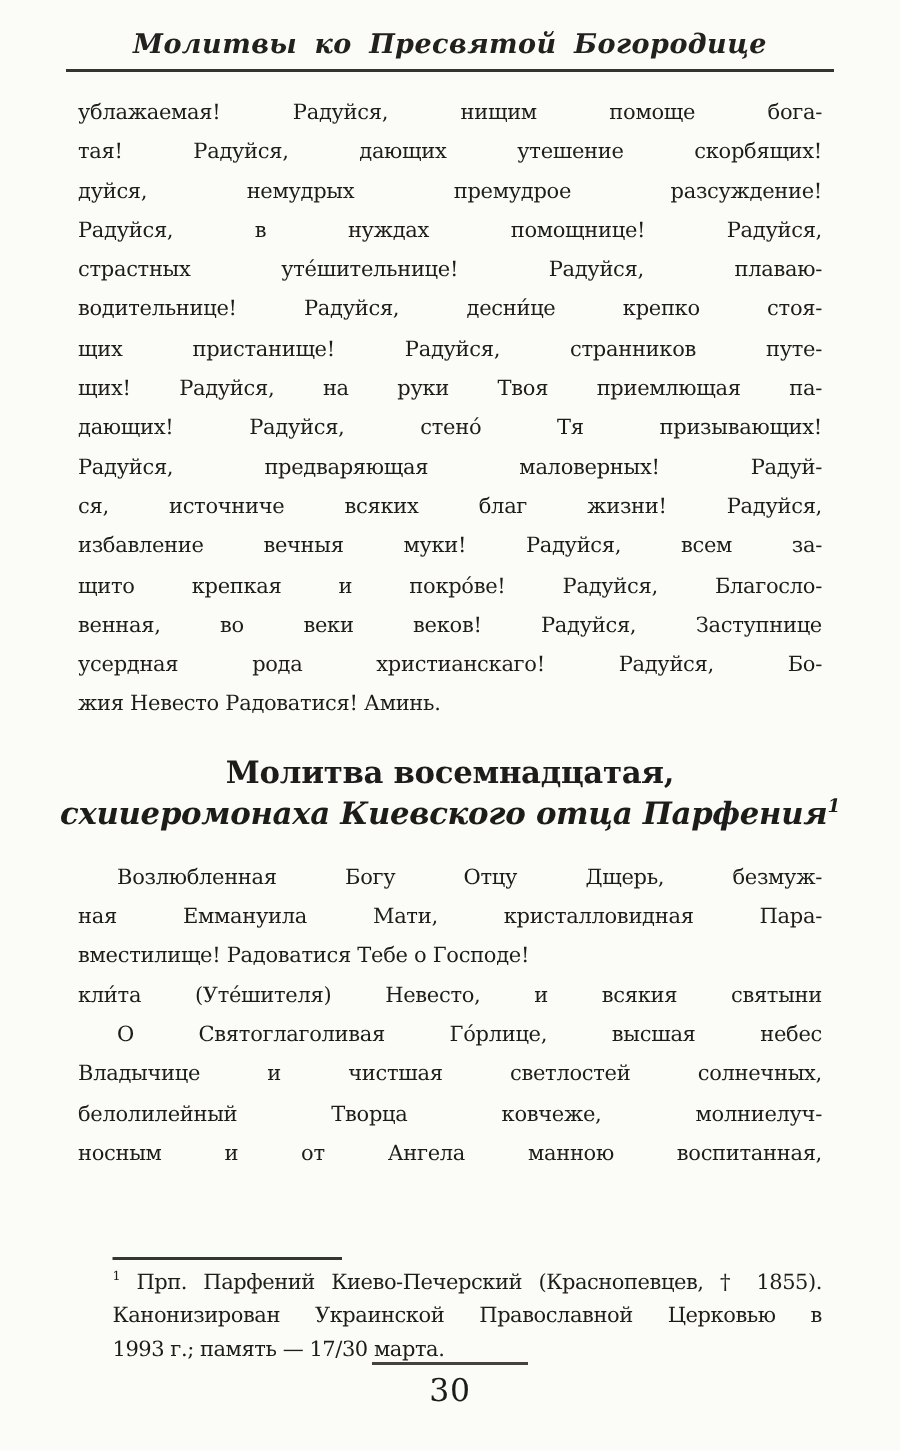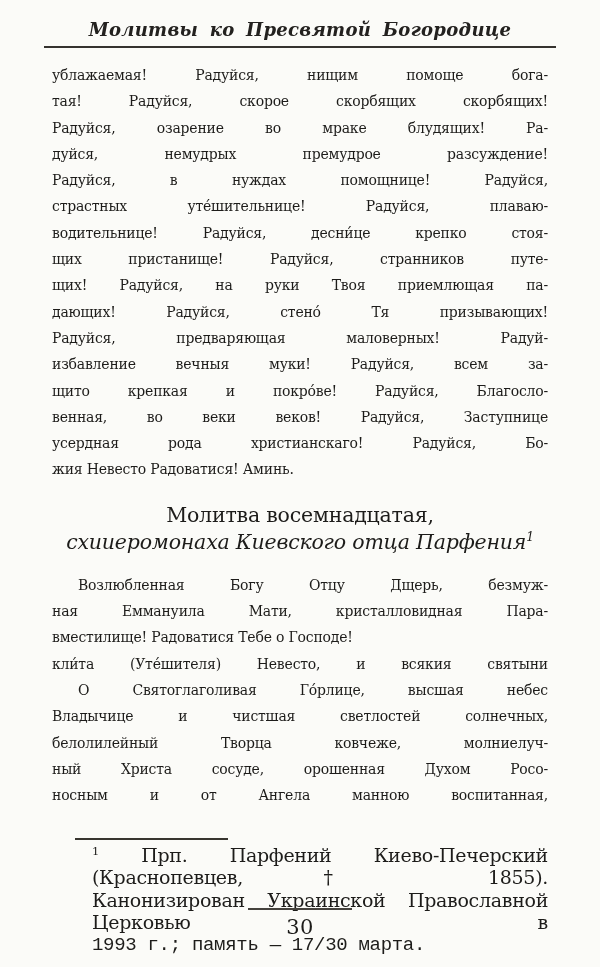--- a/index.html
+++ b/index.html
@@ -33,21 +33,21 @@
     font-size: 14px;
     line-height: 26.3px;
     letter-spacing: -0.2px;
   }
   .line { text-align: justify; text-align-last: justify; }
   .line.last { text-align-last: left; }
   .line.indent { text-indent: 26px; }
   .section-heading {
     margin-top: 19px;
     text-align: center;
-    font-weight: normal;
+    font-weight: bold;
     font-size: 20.5px;
     line-height: 27.5px;
     letter-spacing: -0.2px;
   }
   .heading-sub { font-style: italic; text-align: center; }
   sup {
     font-size: 0.6em;
     vertical-align: super;
     line-height: 0;
   }
@@ -55,31 +55,31 @@
   .footnote-rule {
     position: absolute;
     left: 75px;
     top: 838px;
     width: 153px;
     border-top: 2px solid #38352f;
     height: 0;
   }
   .footnote {
     position: absolute;
-    left: 92px;
+    left: 75px;
     right: 52px;
     top: 844px;
-    font-size: 19px;
+    font-size: 14px;
     line-height: 22.4px;
     letter-spacing: -0.3px;
     font-weight: bold;
   }
   
   .fline { text-align: justify; text-align-last: justify; font-weight: normal; }
-  .fline.last { text-align-last: left; font-family: Liberation Mono, monospace; }
+  .fline.last { text-align-last: left; }
   .bottom-rule {
     position: absolute;
     left: 248px;
     top: 908px;
     width: 104px;
     border-top: 2px solid #45423d;
     height: 0;
   }
   .page-number {
     position: absolute;
@@ -95,30 +95,30 @@
 <body>
 
 <div class="page">
 
   <div class="running-head">Молитвы ко Пресвятой Богородице</div>
 
   <div class="head-rule"></div>
 
   <div class="main-text">
     <div class="line">ублажаемая! Радуйся, нищим помоще бога-</div>
-    <div class="line">тая! Радуйся, скорое скорбящих скорбящих!</div>
-    <div class="line">Радуйся, озарение во мраке блудящих! Ра-</div>
+    <div class="line">тая! Радуйся, дающих утешение скорбящих!</div>
     <div class="line">дуйся, немудрых премудрое разсуждение!</div>
     <div class="line">Радуйся, в нуждах помощнице! Радуйся,</div>
     <div class="line">страстных уте́шительнице! Радуйся, плаваю-</div>
     <div class="line">водительнице! Радуйся, десни́це крепко стоя-</div>
     <div class="line">щих пристанище! Радуйся, странников путе-</div>
     <div class="line">щих! Радуйся, на руки Твоя приемлющая па-</div>
     <div class="line">дающих! Радуйся, стено́ Тя призывающих!</div>
     <div class="line">Радуйся, предваряющая маловерных! Радуй-</div>
+    <div class="line">ся, источниче всяких благ жизни! Радуйся,</div>
     <div class="line">избавление вечныя муки! Радуйся, всем за-</div>
     <div class="line">щито крепкая и покро́ве! Радуйся, Благосло-</div>
     <div class="line">венная, во веки веков! Радуйся, Заступнице</div>
     <div class="line">усердная рода христианскаго! Радуйся, Бо-</div>
     <div class="line last">жия Невесто Радоватися! Аминь.</div>
   </div>
 
   <div class="section-heading">
     <div>Молитва восемнадцатая,</div>
     <div class="heading-sub"><span>схииеромонаха Киевского отца Парфения</span><sup>1</sup></div>
@@ -128,21 +128,20 @@
     <div class="line indent">Возлюбленная Богу Отцу Дщерь, безмуж-</div>
     <div class="line">ная Еммануила Мати, кристалловидная Пара-</div>
     <div class="line last">вместилище! Радоватися Тебе о Господе!</div>
     <div class="line">кли́та (Уте́шителя) Невесто, и всякия святыни</div>
   </div>
 
   <div class="main-text" style="margin-top:0">
     <div class="line indent">О Святоглаголивая Го́рлице, высшая небес</div>
     <div class="line">Владычице и чистшая светлостей солнечных,</div>
     <div class="line">белолилейный Творца ковчеже, молниелуч-</div>
-    <div class="line">ный Христа сосуде, орошенная Духом Росо-</div>
     <div class="line">носным и от Ангела манною воспитанная,</div>
   </div>
 
   <div class="footnote-rule"></div>
 
   <div class="footnote">
     <div class="fline"><sup>1</sup> <span>Прп. Парфений Киево-Печерский (Краснопевцев, † 1855).</span></div>
     <div class="fline">Канонизирован Украинской Православной Церковью в</div>
     <div class="fline last">1993 г.; память — 17/30 марта.</div>
   </div>

